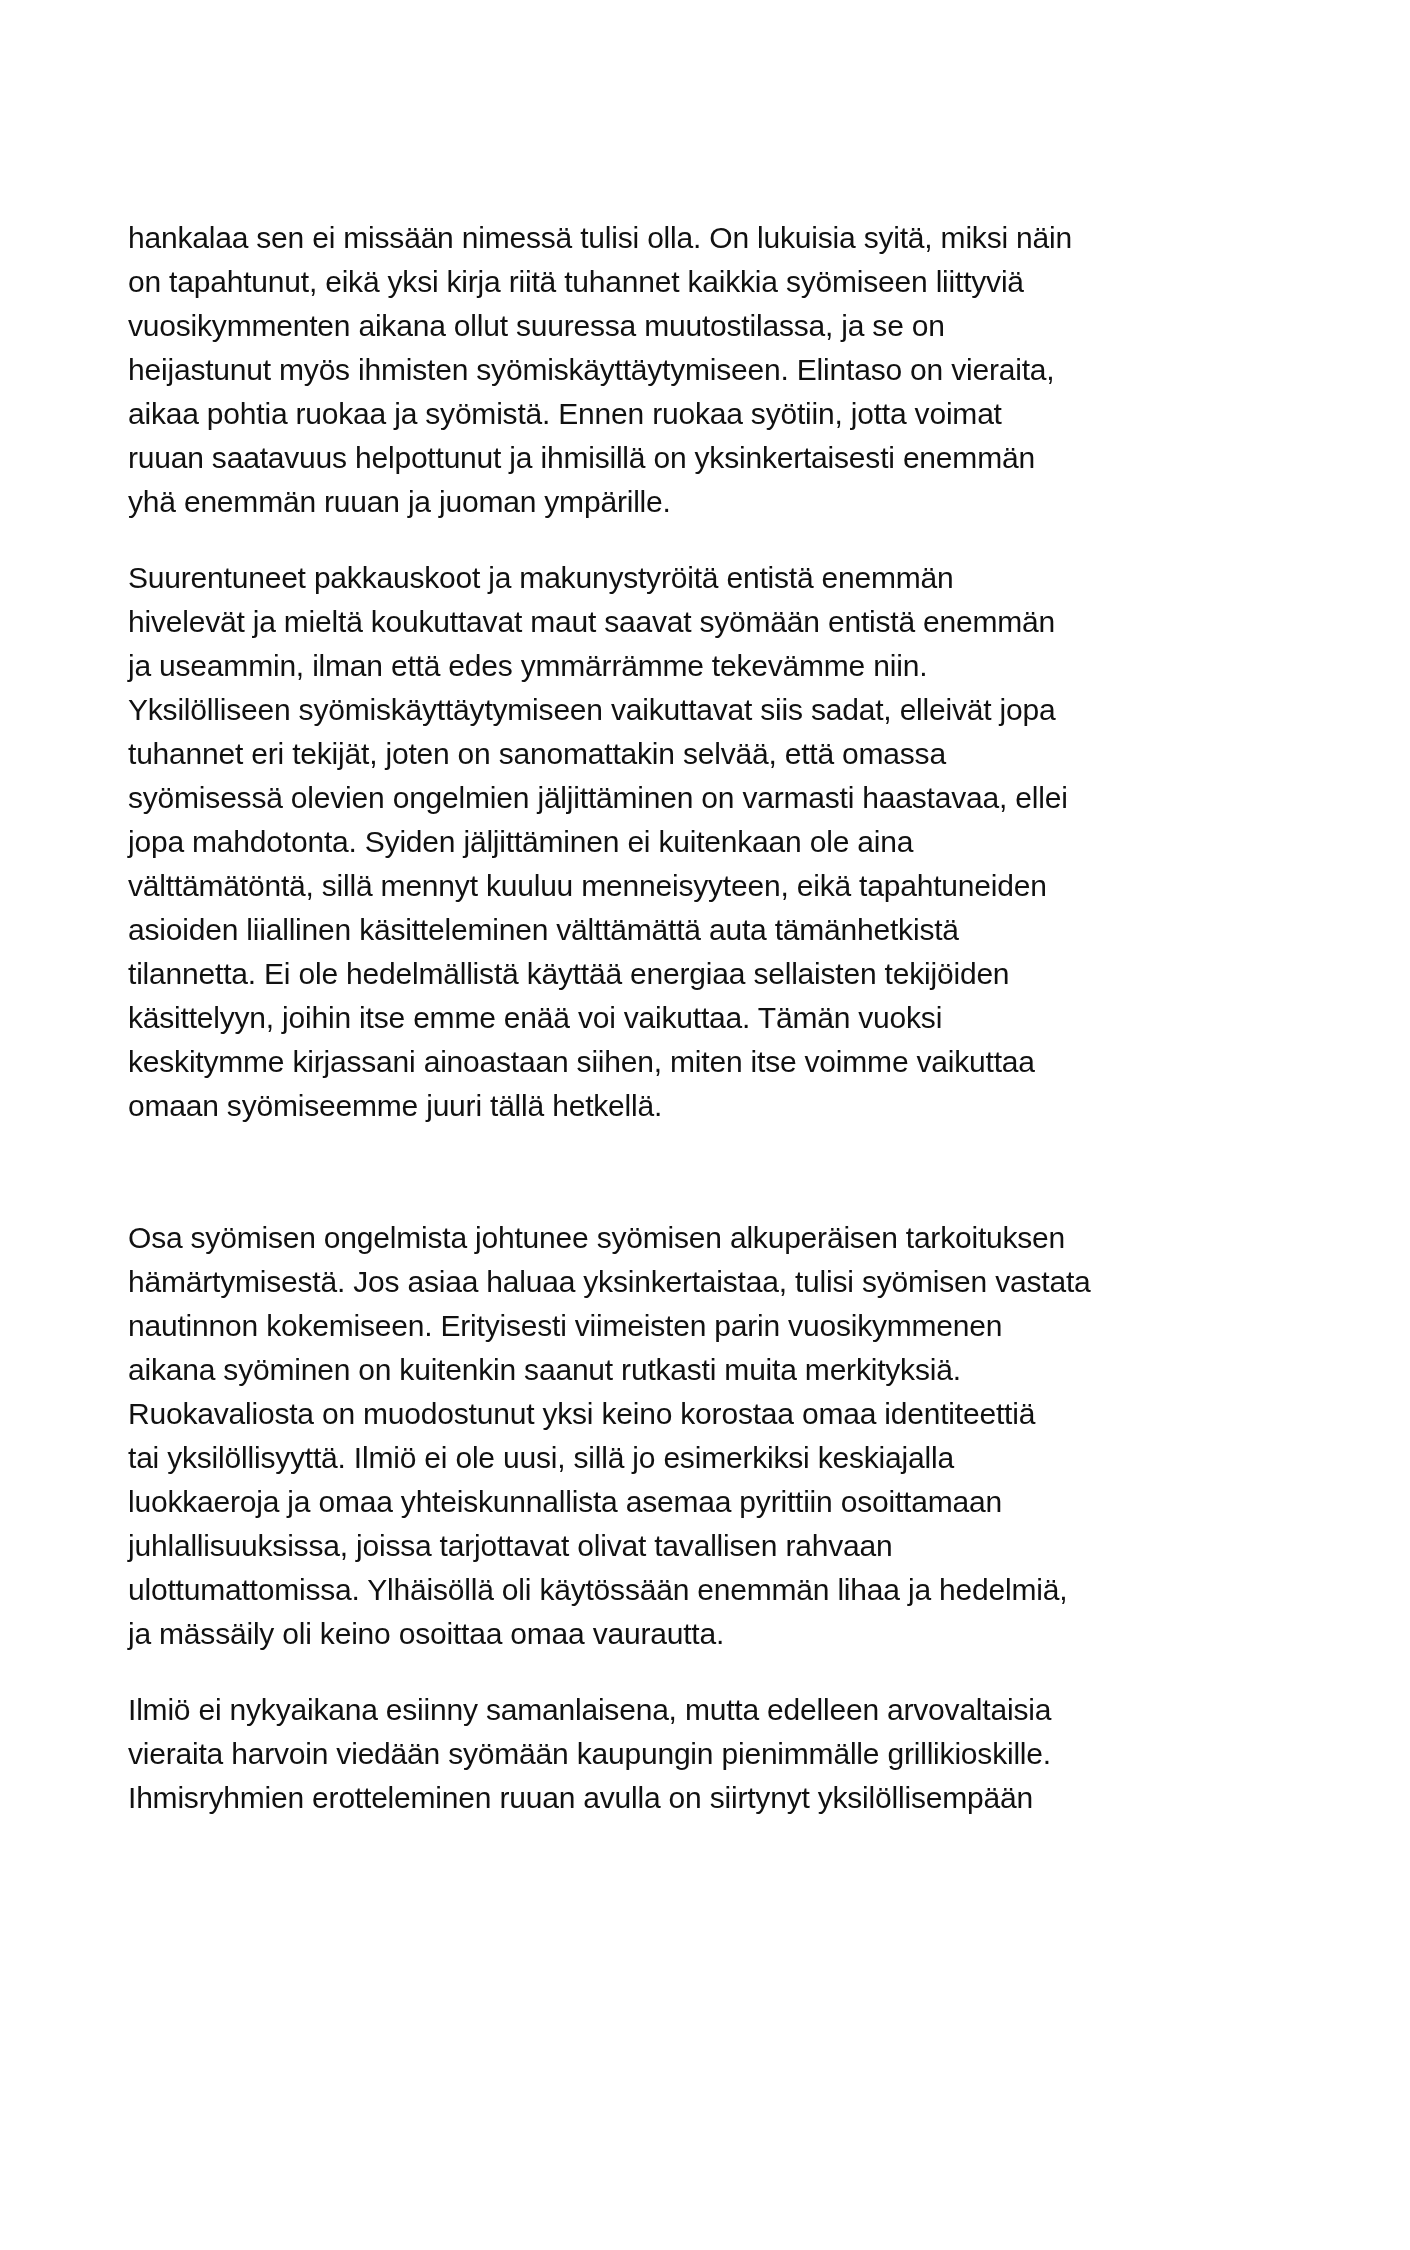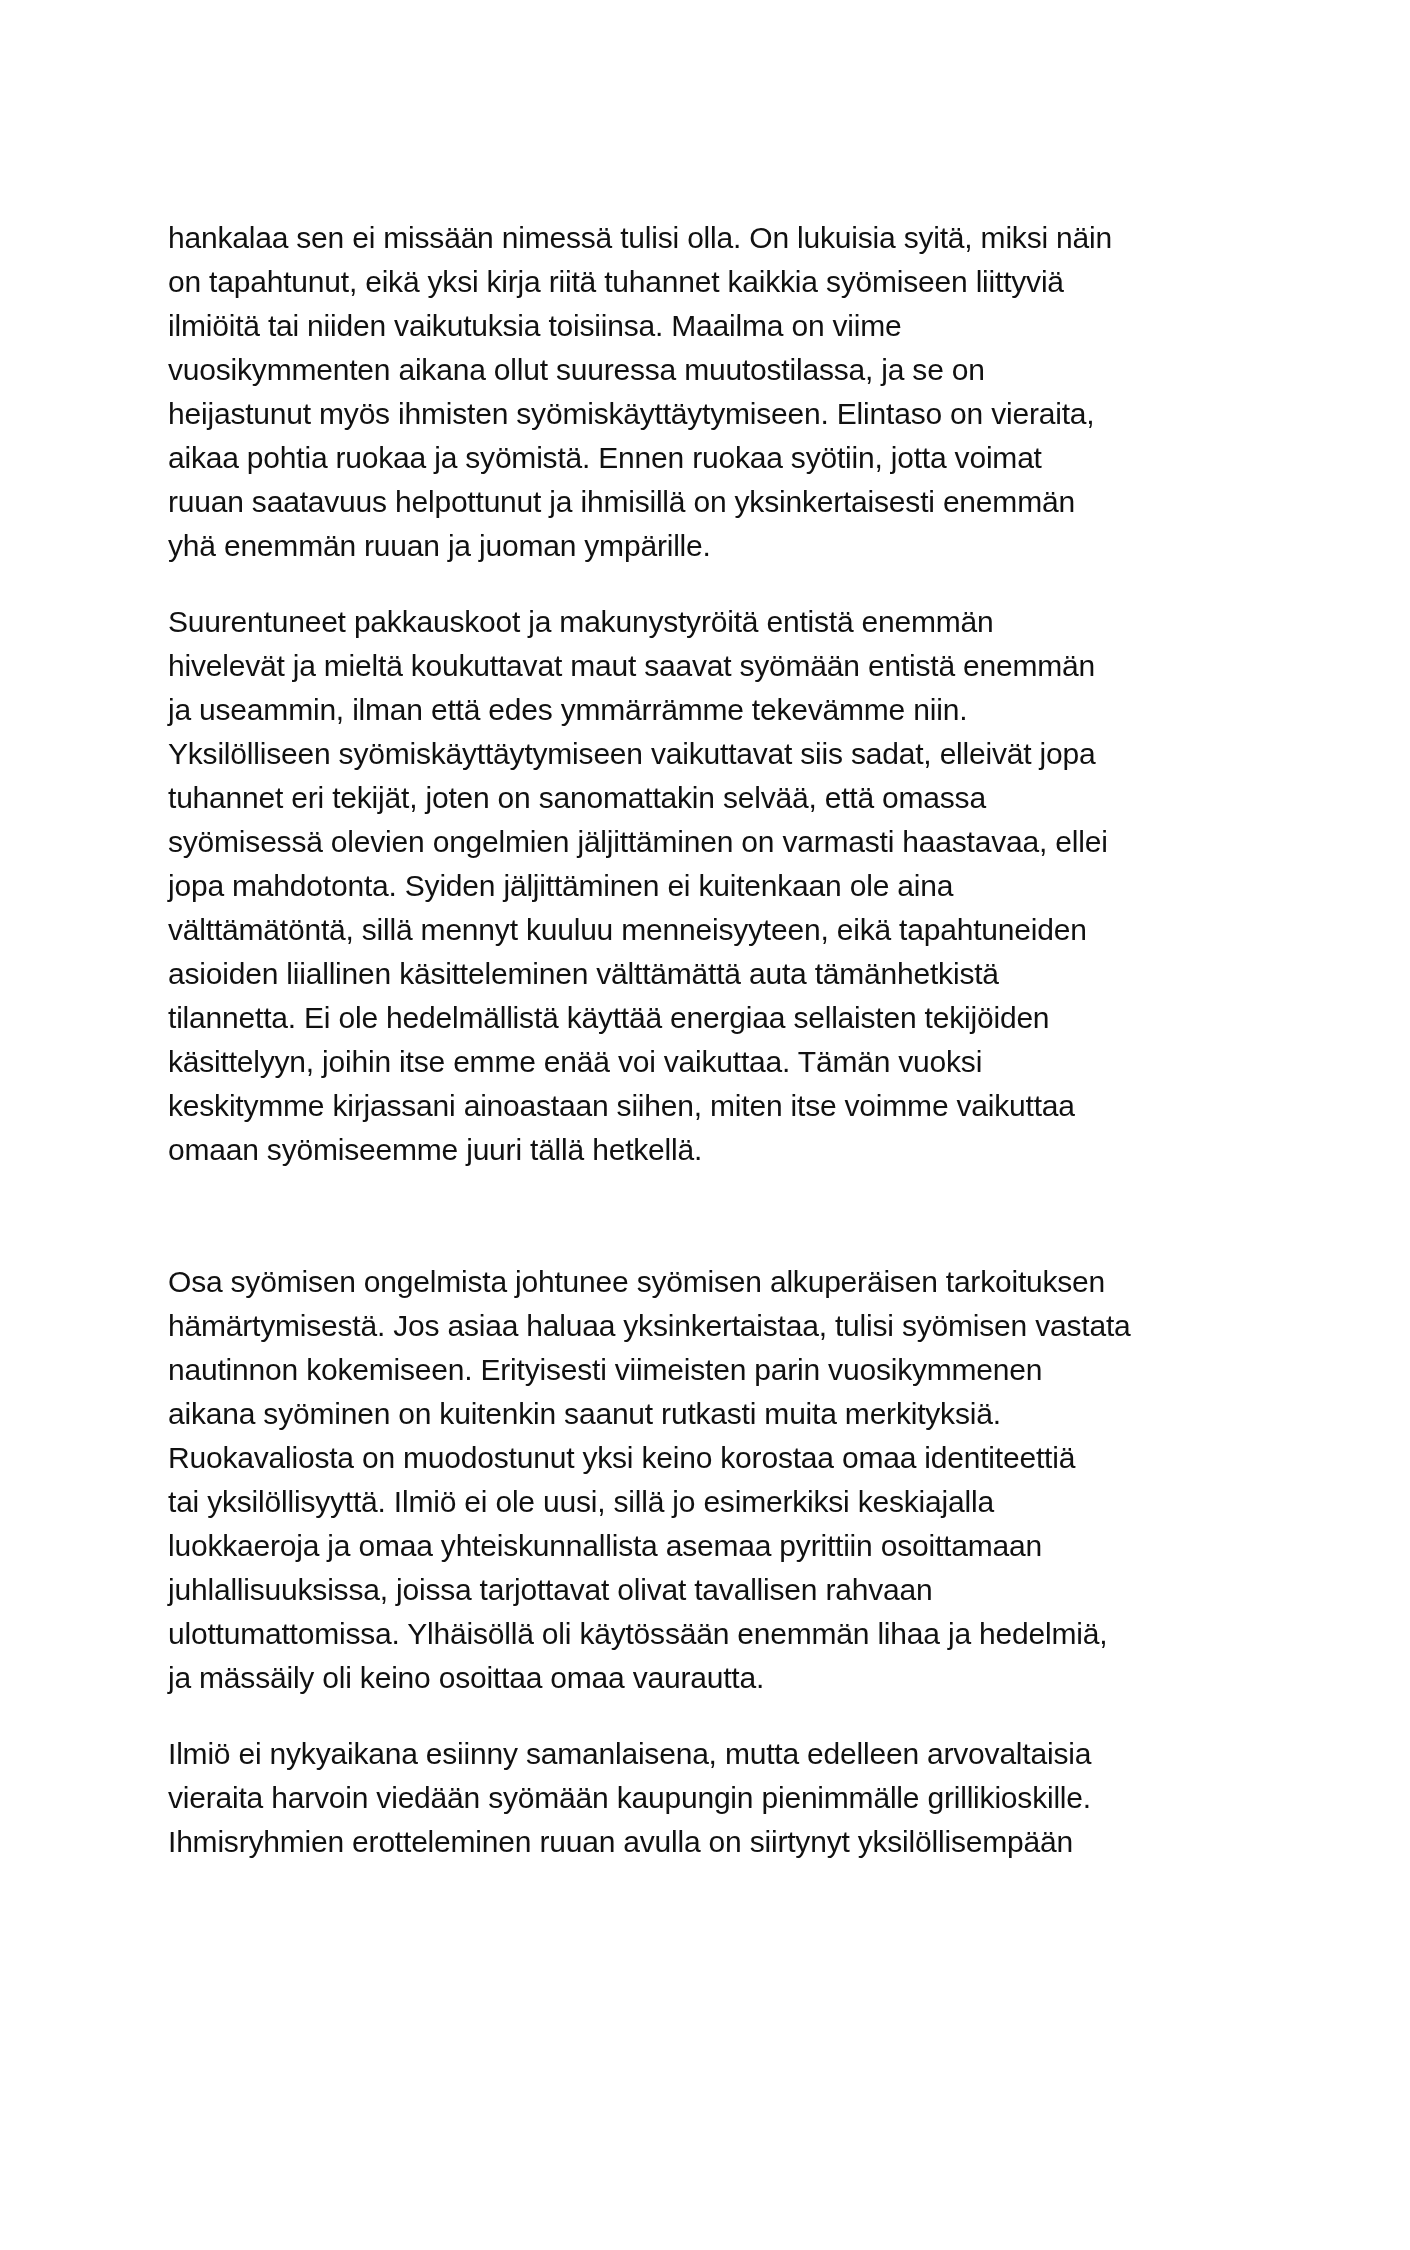--- a/index.html
+++ b/index.html
@@ -23,34 +23,32 @@
       line-height: 44px;
       color: #111111;
       letter-spacing: -0.2px;
     }
     .para {
       margin: 0;
     }
     .para .line {
       display: block;
       white-space: nowrap;
-      margin-left: 40px;
     }
     .gap-small { height: 32px; }
     .gap-large { height: 88px; }
   </style>
 </head>
 <body>
 
 <div class="page">
 
   <p class="para">
     <span class="line">hankalaa sen ei missään nimessä tulisi olla. On lukuisia syitä, miksi näin</span>
     <span class="line">on tapahtunut, eikä yksi kirja riitä tuhannet kaikkia syömiseen liittyviä</span>
-    <span class="line">ilmiöitä tai niiden vaikutuksia toisiinsa. Maailma on viime</span>
     <span class="line">vuosikymmenten aikana ollut suuressa muutostilassa, ja se on</span>
     <span class="line">heijastunut myös ihmisten syömiskäyttäytymiseen. Elintaso on vieraita,</span>
     <span class="line">aikaa pohtia ruokaa ja syömistä. Ennen ruokaa syötiin, jotta voimat</span>
     <span class="line">ruuan saatavuus helpottunut ja ihmisillä on yksinkertaisesti enemmän</span>
     <span class="line">yhä enemmän ruuan ja juoman ympärille.</span>
   </p>
 
   <div class="gap-small"></div>
 
   <p class="para">

